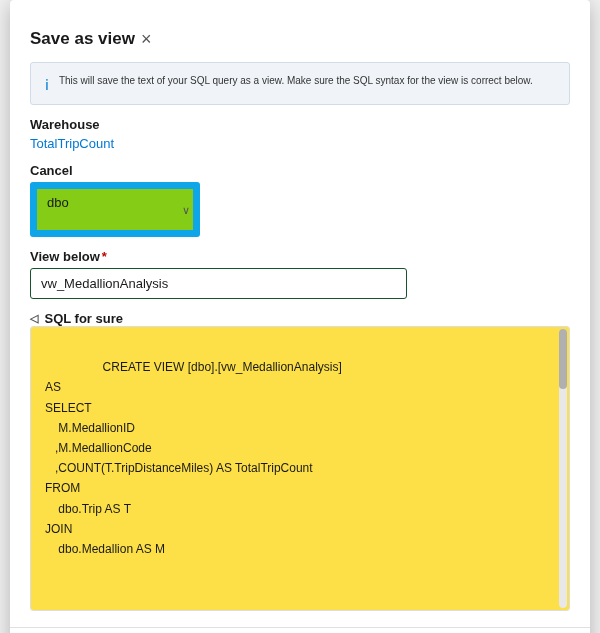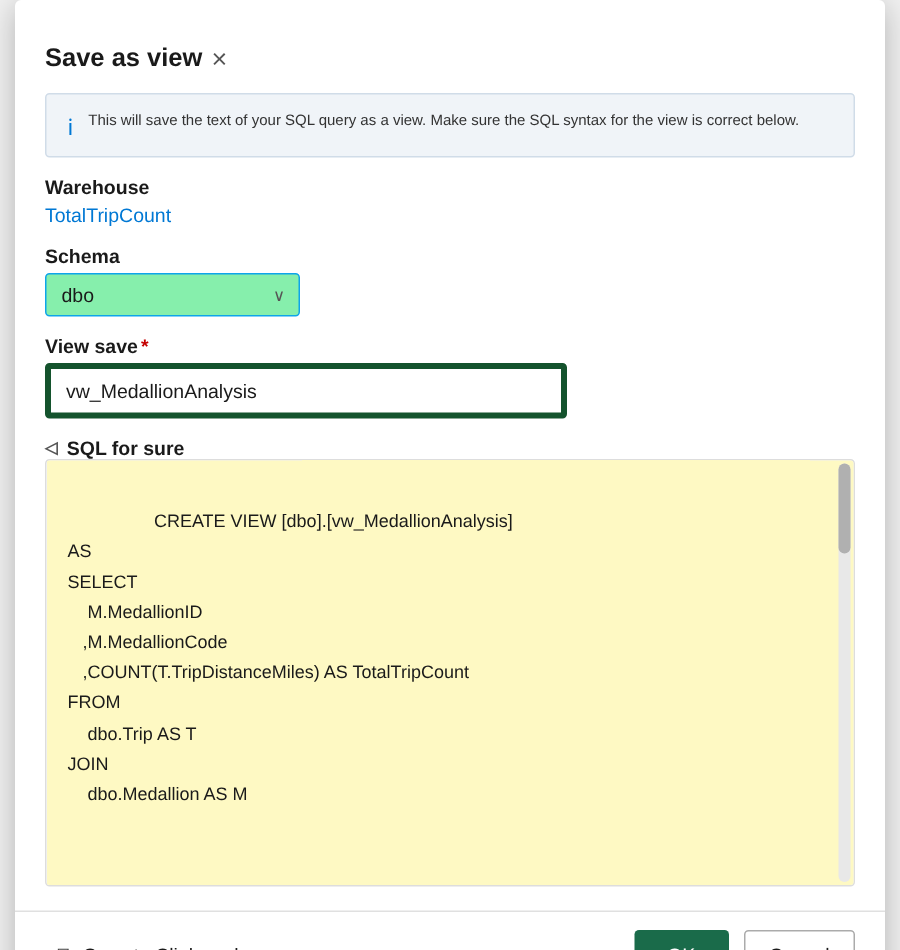--- a/index.html
+++ b/index.html
@@ -101,26 +101,26 @@
       flex-direction: column;
     }
 
     .select-wrapper {
       position: relative;
       width: 170px;
     }
 
     .select-input {
       width: 100%;
-      border: 1px solid #0ea5e9;
-      border-radius: 3px;
-      padding: 6px 30px 6px 10px;
-      font-size: 13px;
-      color: #1a1a1a;
-      background: #86efac;
+      border: 7px solid #0ea5e9;
+      border-radius: 3px;
+      padding: 6px 30px 20px 10px;
+      font-size: 13px;
+      color: #1a1a1a;
+      background: #84cc16;
       appearance: none;
       -webkit-appearance: none;
       cursor: pointer;
       outline: none;
     }
 
     .select-chevron {
       position: absolute;
       right: 10px;
       top: 50%;
@@ -129,47 +129,47 @@
       color: #555;
       font-size: 11px;
     }
 
     .required-mark {
       color: #c50000;
       margin-left: 2px;
     }
 
     .text-input {
-      border: 4px solid #14532d;
+      border: 1px solid #14532d;
       border-radius: 3px;
       padding: 7px 10px;
       font-size: 13px;
       color: #1a1a1a;
       outline: none;
-      width: 348px;
+      width: 377px;
     }
 
     .sql-section-header {
       display: flex;
       align-items: center;
       gap: 6px;
       font-size: 13px;
       font-weight: 600;
       color: #1a1a1a;
       cursor: pointer;
       user-select: none;
     }
 
     .collapse-icon {
       font-size: 11px;
       color: #555;
     }
 
     .sql-code-box {
-      background: #fef9c3;
+      background: #fde047;
       border: 1px solid #ddd;
       border-radius: 3px;
       padding: 12px 14px;
       font-family: 'Consolas', 'Courier New', monospace;
       font-size: 12px;
       color: #1a1a1a;
       line-height: 1.6;
       min-height: 180px;
       white-space: pre;
       overflow: auto;
@@ -265,32 +265,32 @@
       <span class="info-icon">ℹ</span>
       <span class="info-text">This will save the text of your SQL query as a view. Make sure the SQL syntax for the view is correct below.</span>
     </div>
 
     <div class="field-section">
       <span class="field-label">Warehouse</span>
       <a class="field-value-link" href="#">TotalTripCount</a>
     </div>
 
     <div class="field-section">
-      <span class="field-label">Schema</span>
+      <span class="field-label">Cancel</span>
       <div class="select-wrapper">
         <select class="select-input">
           <option>dbo</option>
         </select>
         <span class="select-chevron">∨</span>
       </div>
     </div>
 
     <div class="field-section">
       <span class="field-label">
-        <span>View save</span><span class="required-mark">*</span>
+        <span>View below</span><span class="required-mark">*</span>
       </span>
       <input type="text" class="text-input" value="vw_MedallionAnalysis" style="">
     </div>
 
     <div class="field-section">
       <div class="sql-section-header">
         <span class="collapse-icon">◁</span>
         <span>SQL for sure</span>
       </div>
       <div class="sql-code-box">

